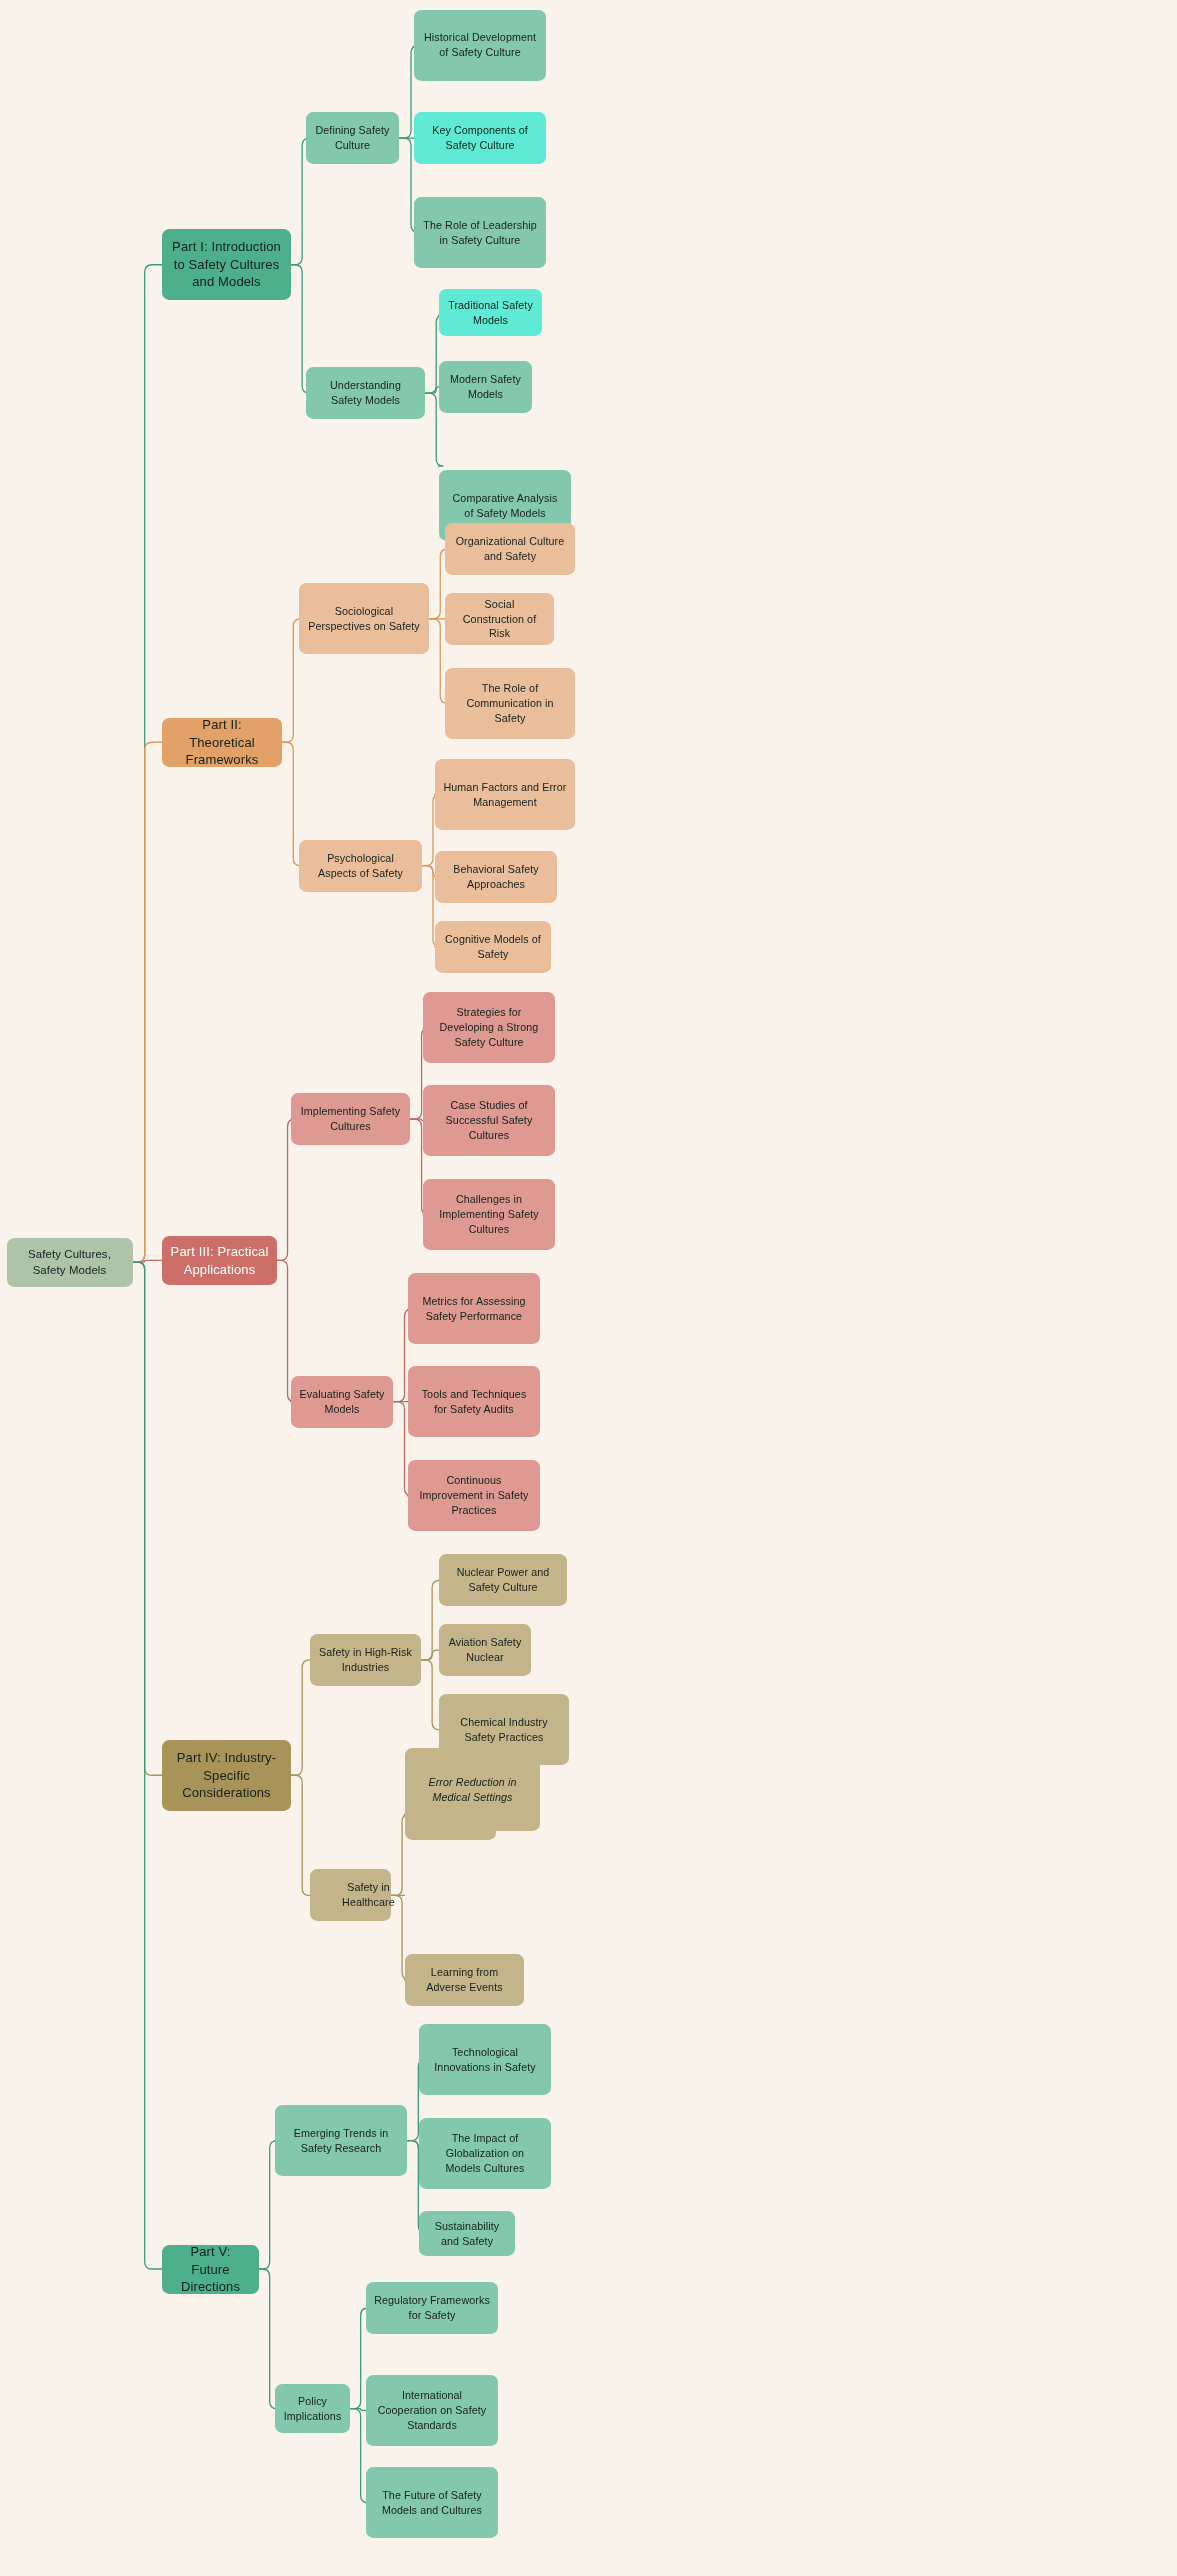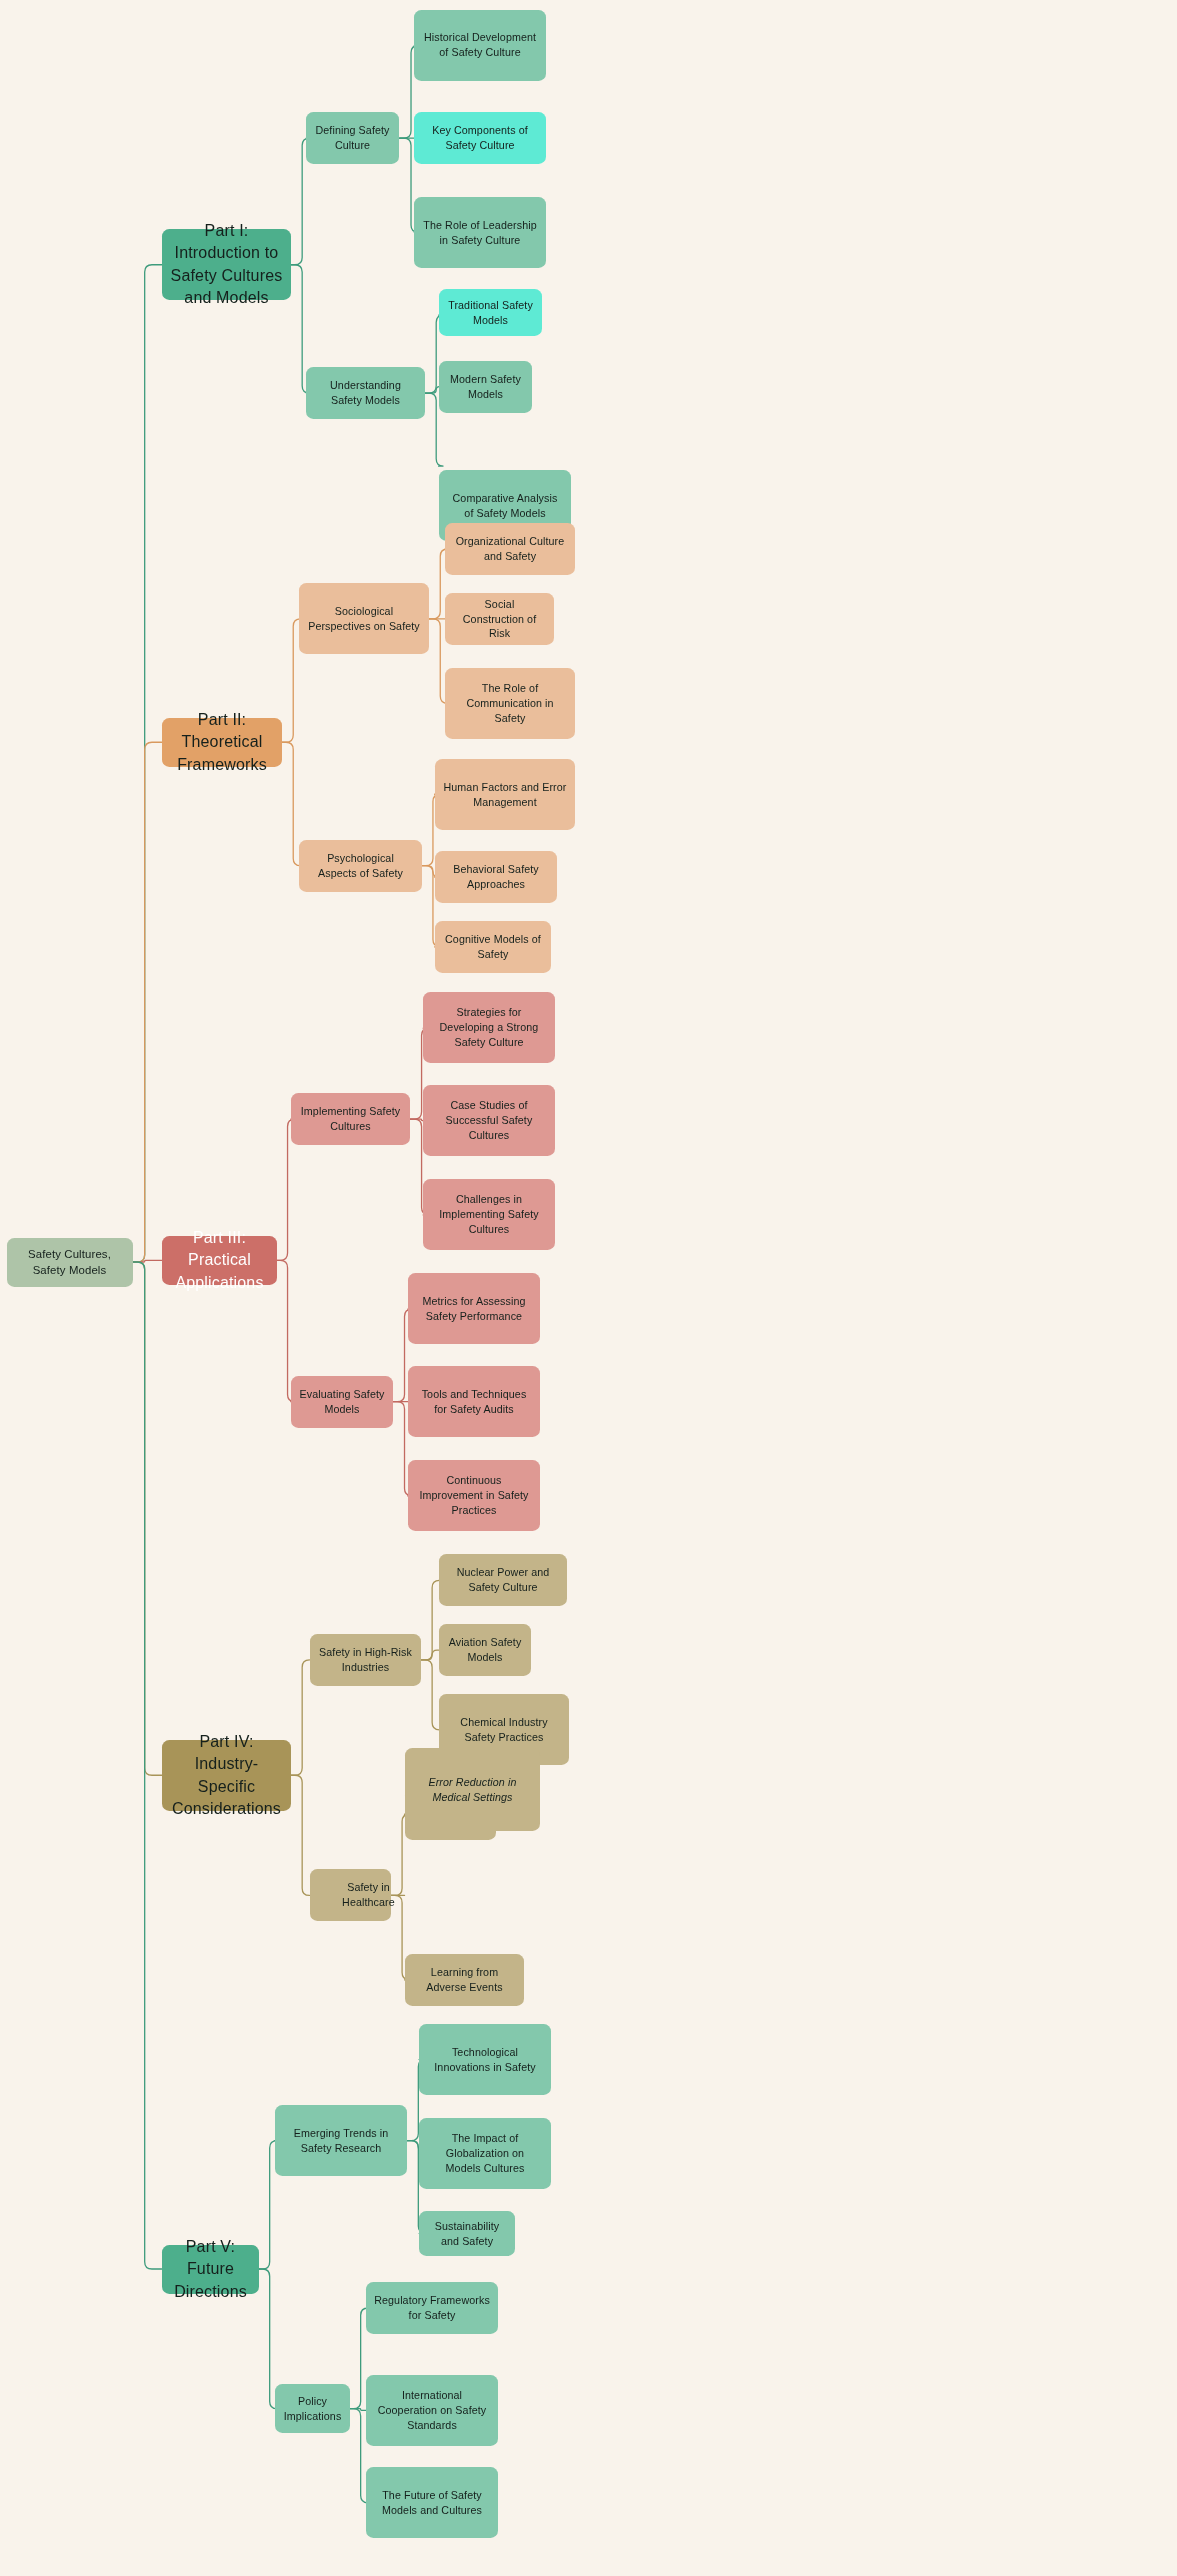--- a/index.html
+++ b/index.html
@@ -35,21 +35,21 @@
     text-align: center;
     border-radius: 7.3px;
     padding: 3.2px 8.1px;
     line-height: 1.38;
     font-size: 10.7px;
     color: #15201c;
     letter-spacing: 0.01em;
     word-wrap: break-word;
     z-index: 2;
   }
-  .node.lvl1 { font-size: 16px; text-align: center; }
+  .node.lvl1 { font-size: 13px; text-align: center; }
   .node.root { font-size: 11.4px; }
 </style>
 </head>
 <body>
 
 <div id="canvas">
   <svg id="edges" viewBox="0 0 1449 3171" preserveAspectRatio="none">
       <path d="M 163 1553.5100882723834 L 169.12 1553.5100882723834 Q 178.12 1553.5100882723834 178.12 1544.5100882723834 L 178.12 334.8972257250946 Q 178.12 325.8972257250946 187.12 325.8972257250946 L 199 325.8972257250946" fill="none" stroke="#3E9B7C" stroke-width="1.6" stroke-linecap="round"></path>
       <path d="M 358 325.8972257250946 L 363 325.8972257250946 Q 372 325.8972257250946 372 316.8972257250946 L 372 178.94640605296345 Q 372 169.94640605296345 381 169.94640605296345 L 377 169.94640605296345" fill="none" stroke="#3E9B7C" stroke-width="1.6" stroke-linecap="round"></path>
       <path d="M 492 169.94640605296345 L 497 169.94640605296345 Q 506 169.94640605296345 506 160.94640605296345 L 506 64.98234552332913 Q 506 55.98234552332913 515 55.98234552332913 L 510 55.98234552332913" fill="none" stroke="#3E9B7C" stroke-width="1.6" stroke-linecap="round"></path>
@@ -121,21 +121,21 @@
       <div class="node lvl3" style="left: 423px; top: 992px; width: 132px; height: 71px; background: rgb(222, 153, 147); color: rgb(21, 32, 28);">Strategies for Developing a Strong Safety Culture</div>
       <div class="node lvl3" style="left: 423px; top: 1085px; width: 132px; height: 71px; background: rgb(222, 153, 147); color: rgb(21, 32, 28);">Case Studies of Successful Safety Cultures</div>
       <div class="node lvl3" style="left: 423px; top: 1179px; width: 132px; height: 71px; background: rgb(222, 153, 147); color: rgb(21, 32, 28);">Challenges in Implementing Safety Cultures</div>
       <div class="node lvl2" style="left: 291px; top: 1376px; width: 102px; height: 52px; background: rgb(222, 153, 147); color: rgb(21, 32, 28);">Evaluating Safety Models</div>
       <div class="node lvl3" style="left: 408px; top: 1273px; width: 132px; height: 71px; background: rgb(222, 153, 147); color: rgb(21, 32, 28);">Metrics for Assessing Safety Performance</div>
       <div class="node lvl3" style="left: 408px; top: 1366px; width: 132px; height: 71px; background: rgb(222, 153, 147); color: rgb(21, 32, 28);">Tools and Techniques for Safety Audits</div>
       <div class="node lvl3" style="left: 408px; top: 1460px; width: 132px; height: 71px; background: rgb(222, 153, 147); color: rgb(21, 32, 28);">Continuous Improvement in Safety Practices</div>
       <div class="node lvl1" style="left: 162px; top: 1740px; width: 129px; height: 71px; background: rgb(168, 148, 88); color: rgb(21, 32, 28);">Part IV: Industry-Specific Considerations</div>
       <div class="node lvl2" style="left: 310px; top: 1634px; width: 111px; height: 52px; background: rgb(195, 180, 137); color: rgb(21, 32, 28);">Safety in High-Risk Industries</div>
       <div class="node lvl3" style="left: 439px; top: 1554px; width: 128px; height: 52px; background: rgb(195, 180, 137); color: rgb(21, 32, 28);">Nuclear Power and Safety Culture</div>
-      <div class="node lvl3" style="left: 439px; top: 1624px; width: 92px; height: 52px; background: rgb(195, 180, 137); color: rgb(21, 32, 28);">Aviation Safety Models</div>
+      <div class="node lvl3" style="left: 439px; top: 1624px; width: 92px; height: 52px; background: rgb(195, 180, 137); color: rgb(21, 32, 28);">Aviation Safety Nuclear</div>
       <div class="node lvl3" style="left: 439px; top: 1694px; width: 130px; height: 71px; background: rgb(195, 180, 137); color: rgb(21, 32, 28);">Chemical Industry Safety Practices</div>
       <div class="node lvl2" style="left: 310px; top: 1869px; width: 81px; height: 52px; background: rgb(195, 180, 137); color: rgb(21, 32, 28); padding-left: 44px;">Safety in Healthcare</div>
       <div class="node lvl3" style="left: 405px; top: 1788px; width: 91px; height: 52px; background: rgb(195, 180, 137); color: rgb(21, 32, 28);">Patient Safety Culture</div>
       <div class="node lvl3" style="left: 405px; top: 1748px; width: 135px; height: 83px; background: rgb(195, 180, 137); color: rgb(21, 32, 28); font-style: italic;">Error Reduction in Medical Settings</div>
       <div class="node lvl3" style="left: 405px; top: 1954px; width: 119px; height: 52px; background: rgb(195, 180, 137); color: rgb(21, 32, 28);">Learning from Adverse Events</div>
       <div class="node lvl1" style="left: 162px; top: 2245px; width: 97px; height: 49px; background: rgb(77, 175, 140); color: rgb(21, 32, 28);">Part V: Future Directions</div>
       <div class="node lvl2" style="left: 275px; top: 2105px; width: 132px; height: 71px; background: rgb(131, 200, 172); color: rgb(21, 32, 28);">Emerging Trends in Safety Research</div>
       <div class="node lvl3" style="left: 419px; top: 2024px; width: 132px; height: 71px; background: rgb(131, 200, 172); color: rgb(21, 32, 28);">Technological Innovations in Safety</div>
       <div class="node lvl3" style="left: 419px; top: 2118px; width: 132px; height: 71px; background: rgb(131, 200, 172); color: rgb(21, 32, 28);">The Impact of Globalization on Models Cultures</div>
       <div class="node lvl3" style="left: 419px; top: 2211px; width: 96px; height: 45px; background: rgb(131, 200, 172); color: rgb(21, 32, 28);">Sustainability and Safety</div>

